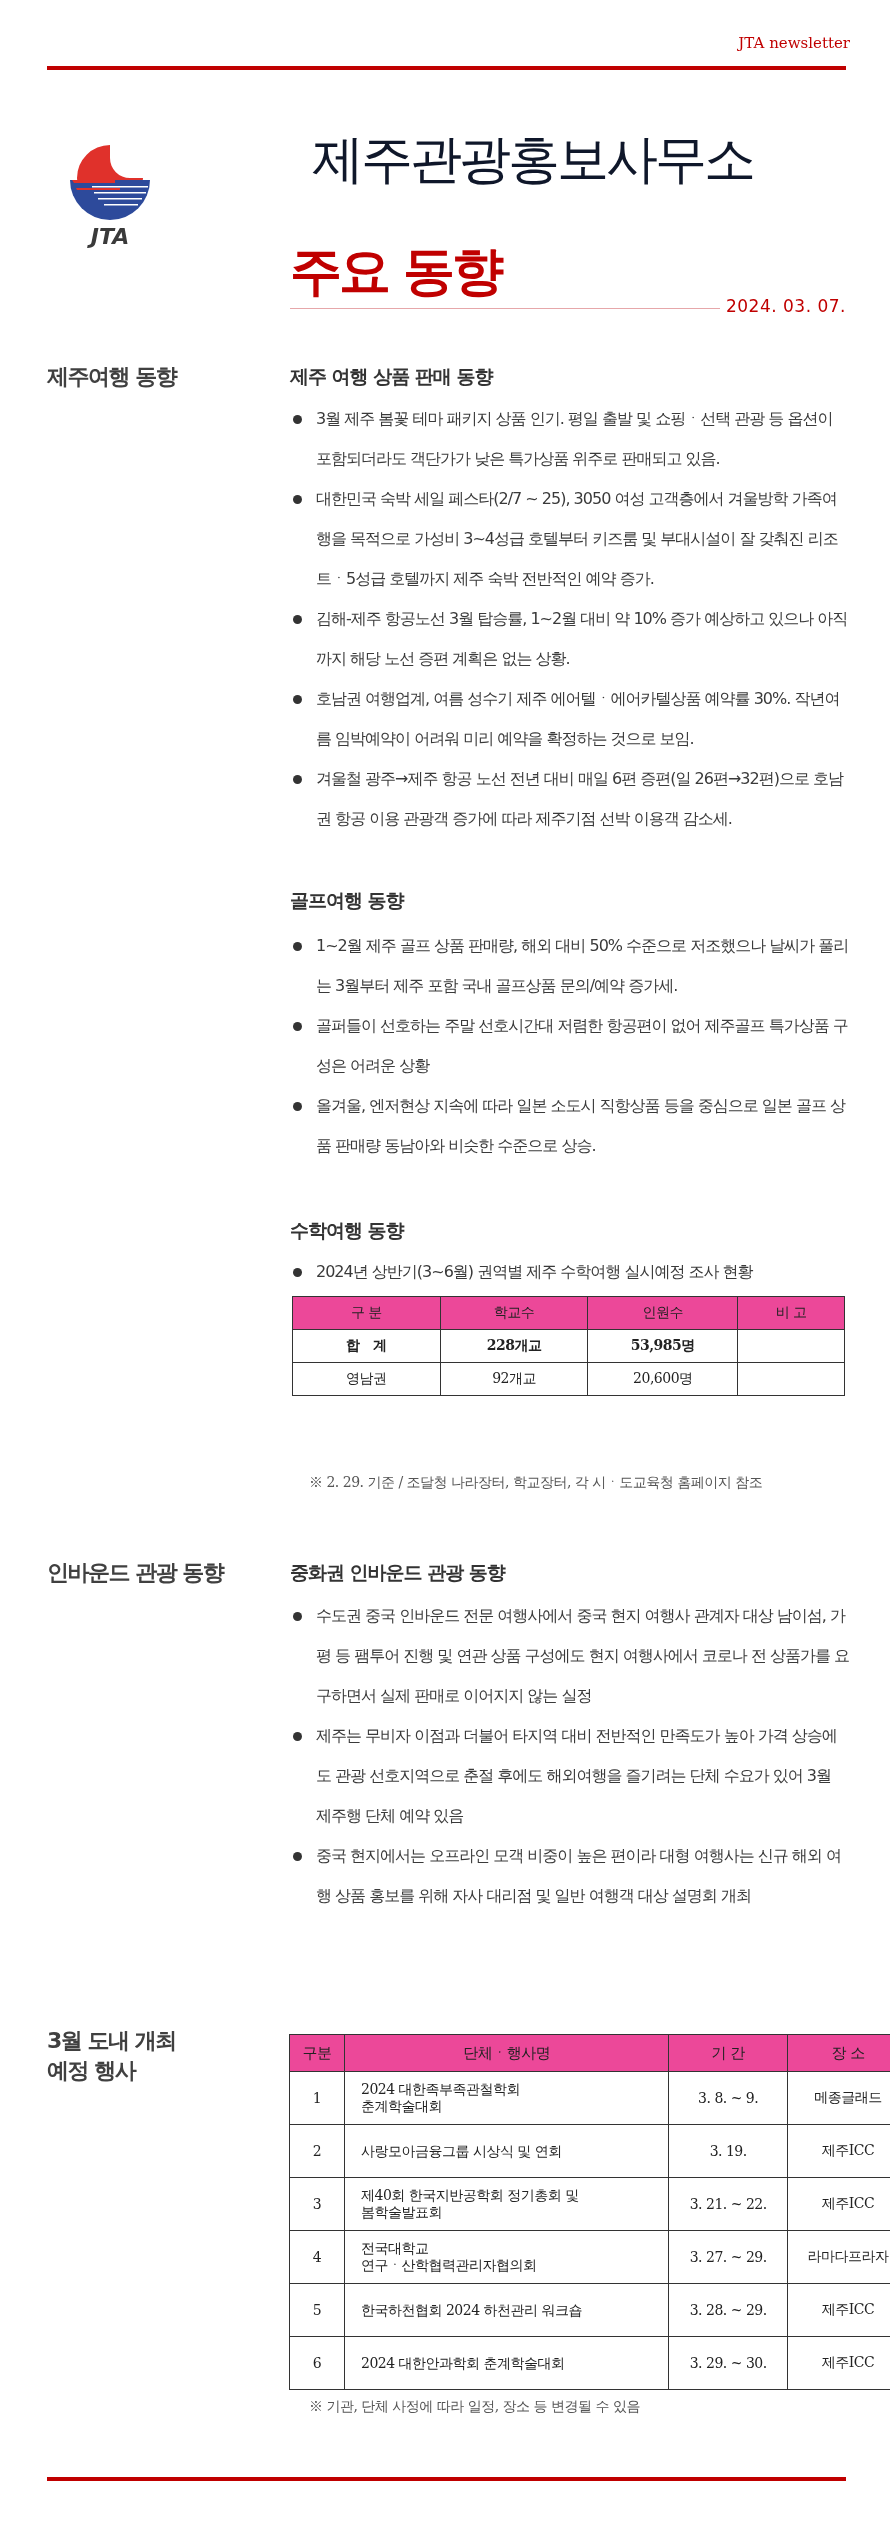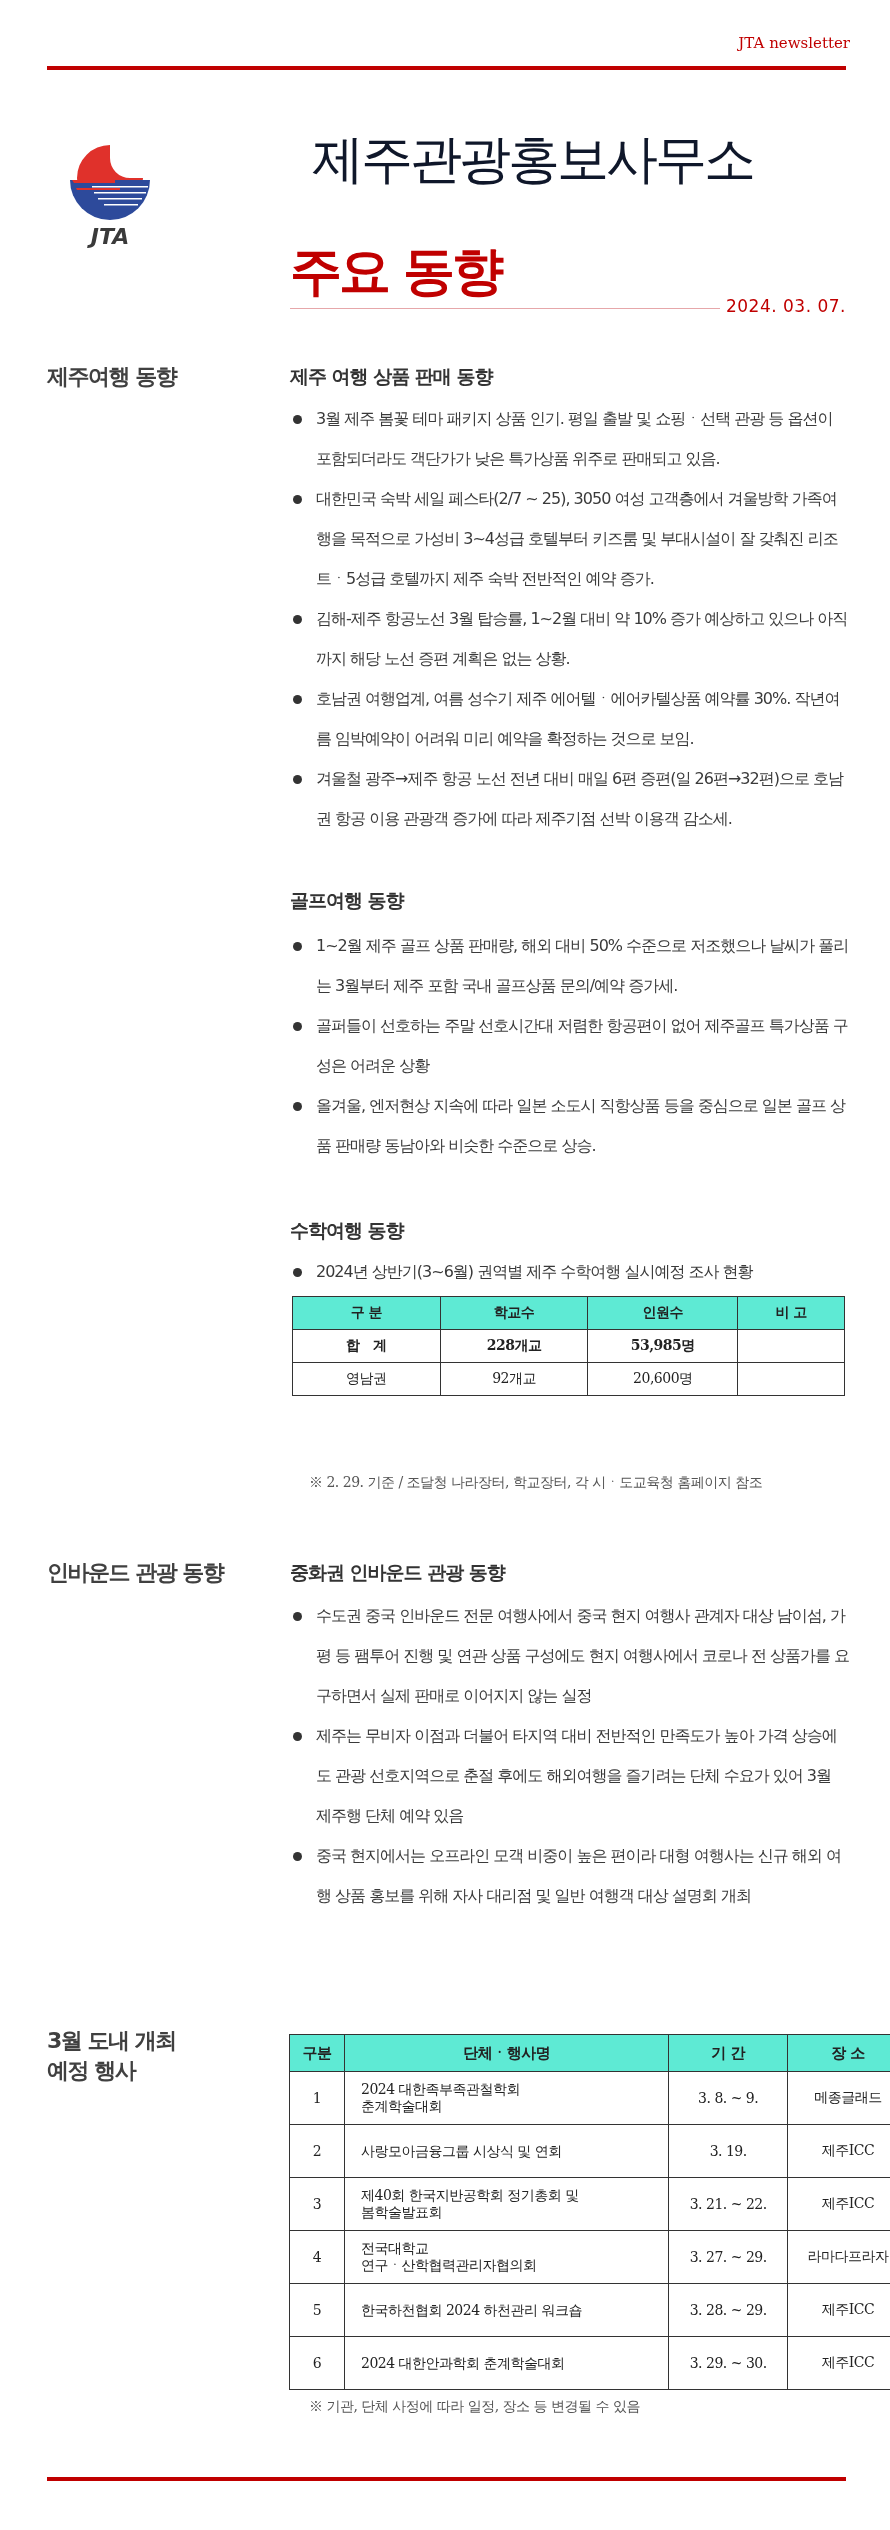--- a/index.html
+++ b/index.html
@@ -20,21 +20,21 @@
   .section-label { position: absolute; left: 47px; width: 220px; font-size: 22px; line-height: 30px; font-weight: bold; color: #404040; letter-spacing: -1.5px; }
 
   .sub-head { position: absolute; left: 290px; font-size: 19px; font-weight: bold; color: #333; letter-spacing: -1px; }
 
   .bullets { position: absolute; left: 290px; width: 560px; list-style: none; }
   .bullets li { position: relative; padding-left: 26px; font-size: 16px; line-height: 40px; color: #3a3a3a; letter-spacing: -1px; }
   .bullets li .dot { position: absolute; left: 3px; top: 16px; width: 9px; height: 9px; border-radius: 50%; background: #333; }
 
   table { position: absolute; border-collapse: collapse; font-family: "DejaVu Serif", serif; color: #222; }
   table th, table td { border: 1.5px solid #333; text-align: center; font-size: 14px; letter-spacing: -0.5px; }
-  table th { background: #5eead4; font-weight: bold; font-family: "DejaVu Sans", sans-serif; }
+  table th { background: #ec4899; font-weight: normal; font-family: "DejaVu Sans", sans-serif; }
 
   .tbl-school { left: 292px; top: 1296px; width: 553px; }
   .tbl-school th, .tbl-school td { height: 33px; }
   .tbl-school tr.total td { font-weight: bold; }
 
   .tbl-events { left: 289px; top: 2034px; width: 620px; }
   .tbl-events th { height: 37px; font-size: 15px; }
   .tbl-events td { height: 53px; }
   .tbl-events td.name { text-align: left; padding-left: 16px; line-height: 17px; }
 

